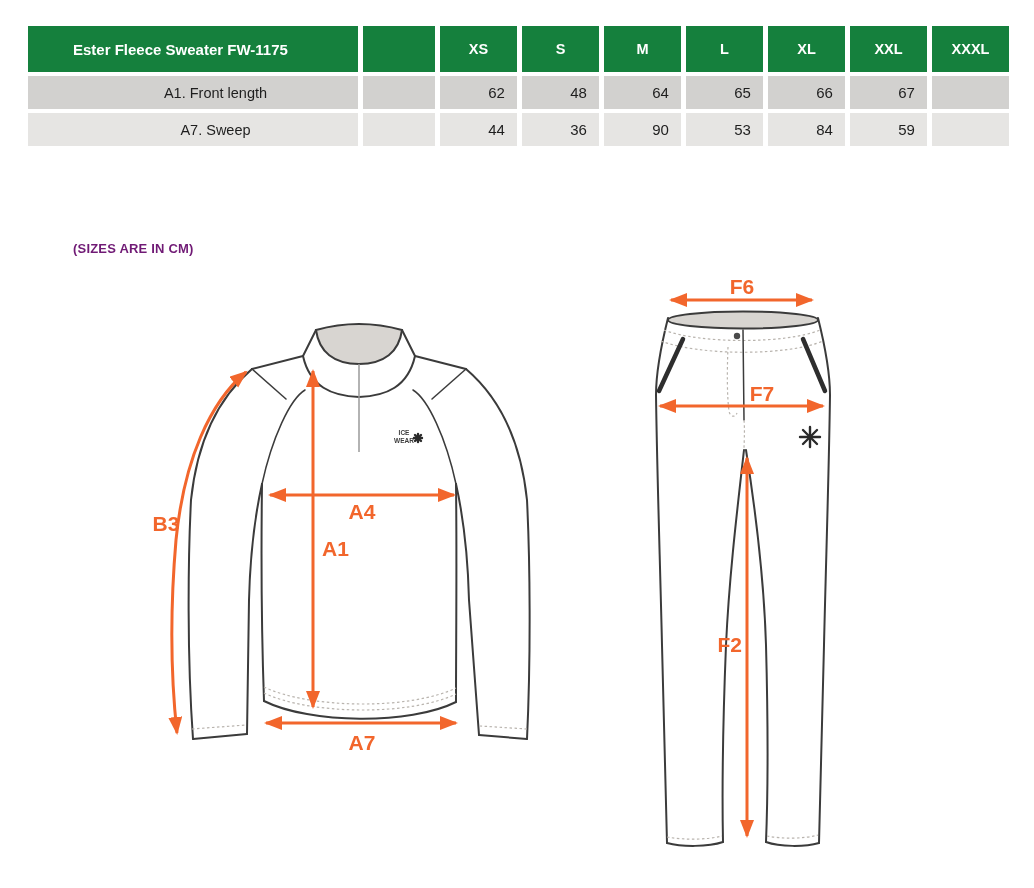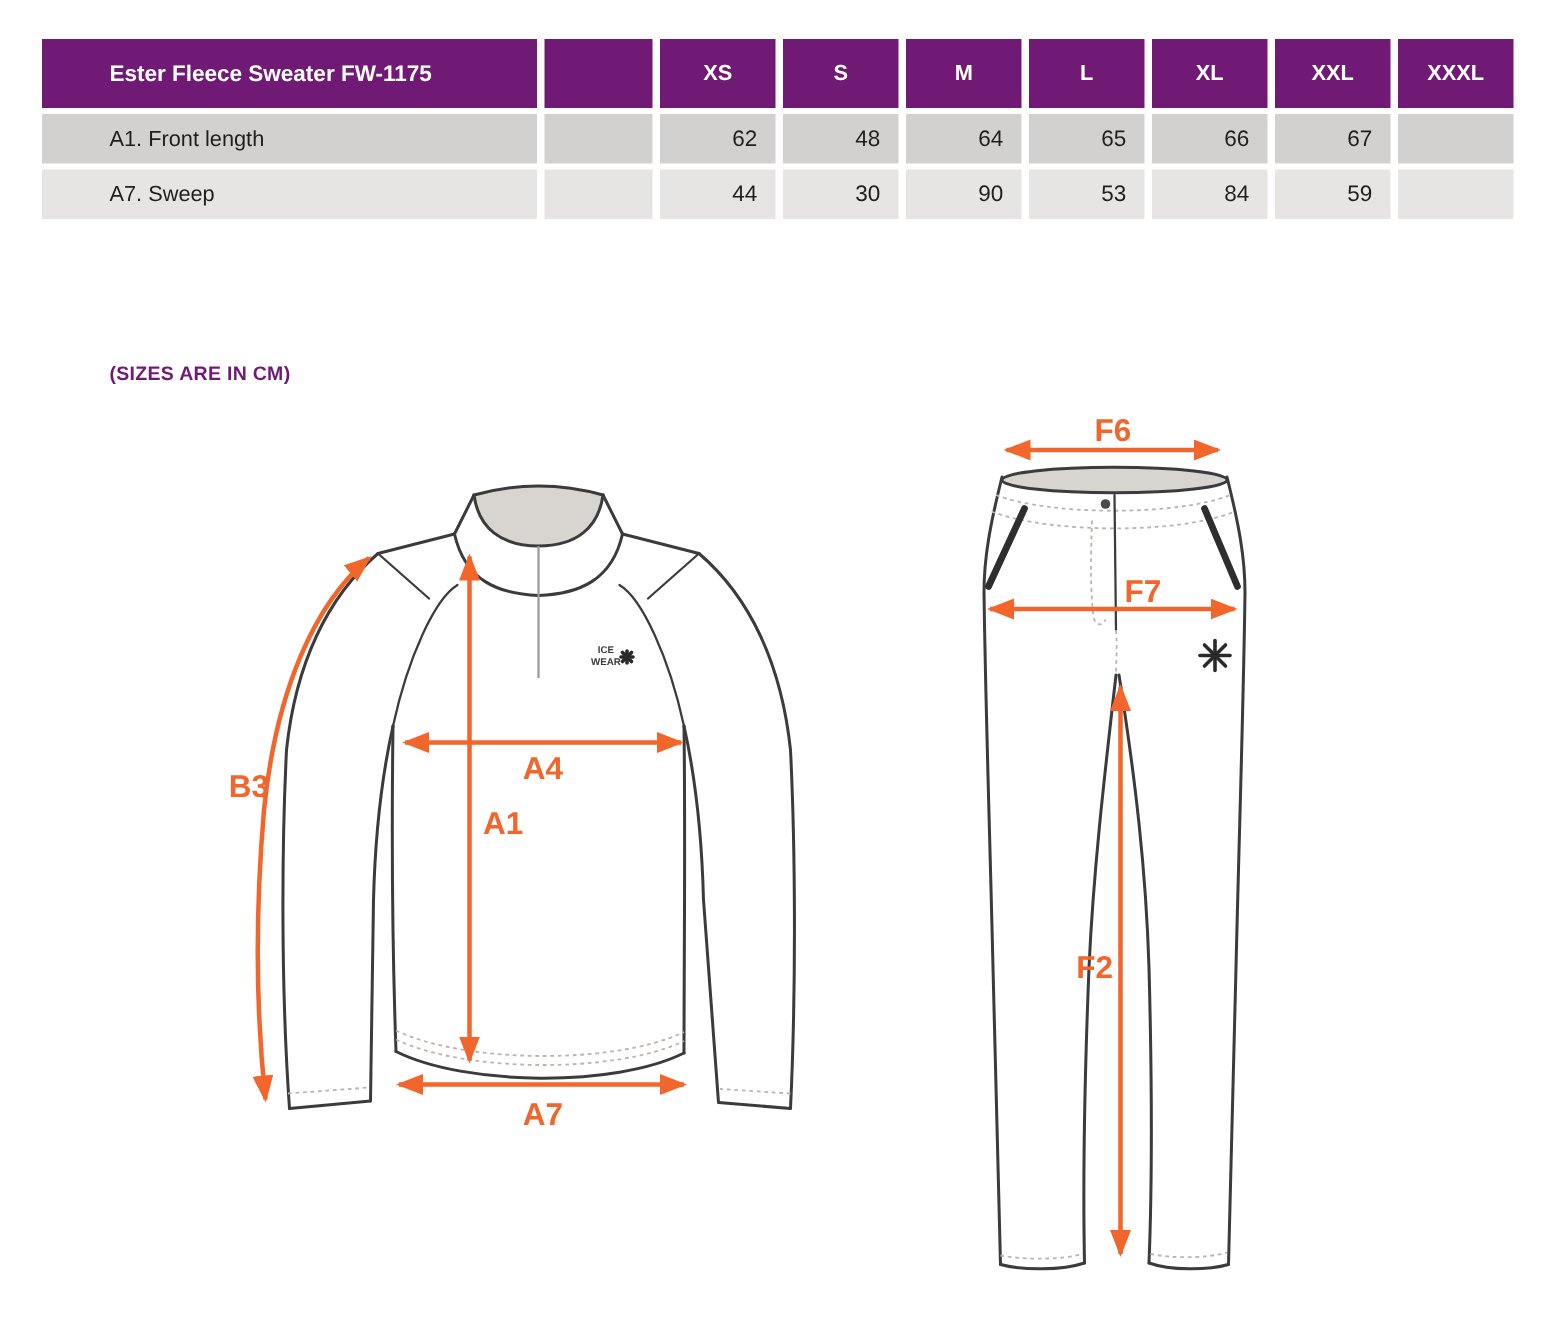--- a/index.html
+++ b/index.html
@@ -8,28 +8,28 @@
     font-family:"Liberation Sans",sans-serif;
   }
   
   table.size-table{
     position:absolute;left:23px;top:22px;
     border-collapse:separate;border-spacing:5px 4px;
     table-layout:fixed;
   }
   .size-table th,.size-table td{padding:0;margin:0;}
   .size-table th{
-    background:#701a75;color:#ffffff;height:46px;
+    background:#15803d;color:#ffffff;height:46px;
     font-size:14.5px;font-weight:bold;text-align:center;vertical-align:middle;
   }
   .size-table th.title-cell{text-align:left;padding-left:45px;font-size:15px;}
   .size-table td{
     height:33px;font-size:15px;color:#1e1e1e;text-align:center;vertical-align:middle;padding-left:36px;
   }
-  .size-table td.label-cell{text-align:left;padding-left:45px;font-size:14.5px;}
+  .size-table td.label-cell{text-align:center;padding-left:45px;font-size:14.5px;}
   .size-table tbody tr:nth-child(odd) td{background:#D2D1CF;}
   .size-table tbody tr:nth-child(even) td{background:#E6E5E3;}
   .c-label{width:330px;}
   .c-spacer{width:72px;}
   .c-size{width:77px;}
   
   .cm-note{
     position:absolute;left:73px;top:241px;
     color:#701a75;font-size:13px;font-weight:bold;letter-spacing:.2px;
   }
@@ -86,21 +86,21 @@
         <td>64</td>
         <td>65</td>
         <td>66</td>
         <td>67</td>
         <td></td>
       </tr>
       <tr>
         <td class="label-cell">A7. Sweep</td>
         <td></td>
         <td>44</td>
-        <td>30</td>
+        <td>36</td>
         <td>90</td>
         <td>53</td>
         <td>84</td>
         <td>59</td>
         <td></td>
       </tr>
     </tbody>
   </table>
 
   <div class="cm-note">(SIZES ARE IN CM)</div>

